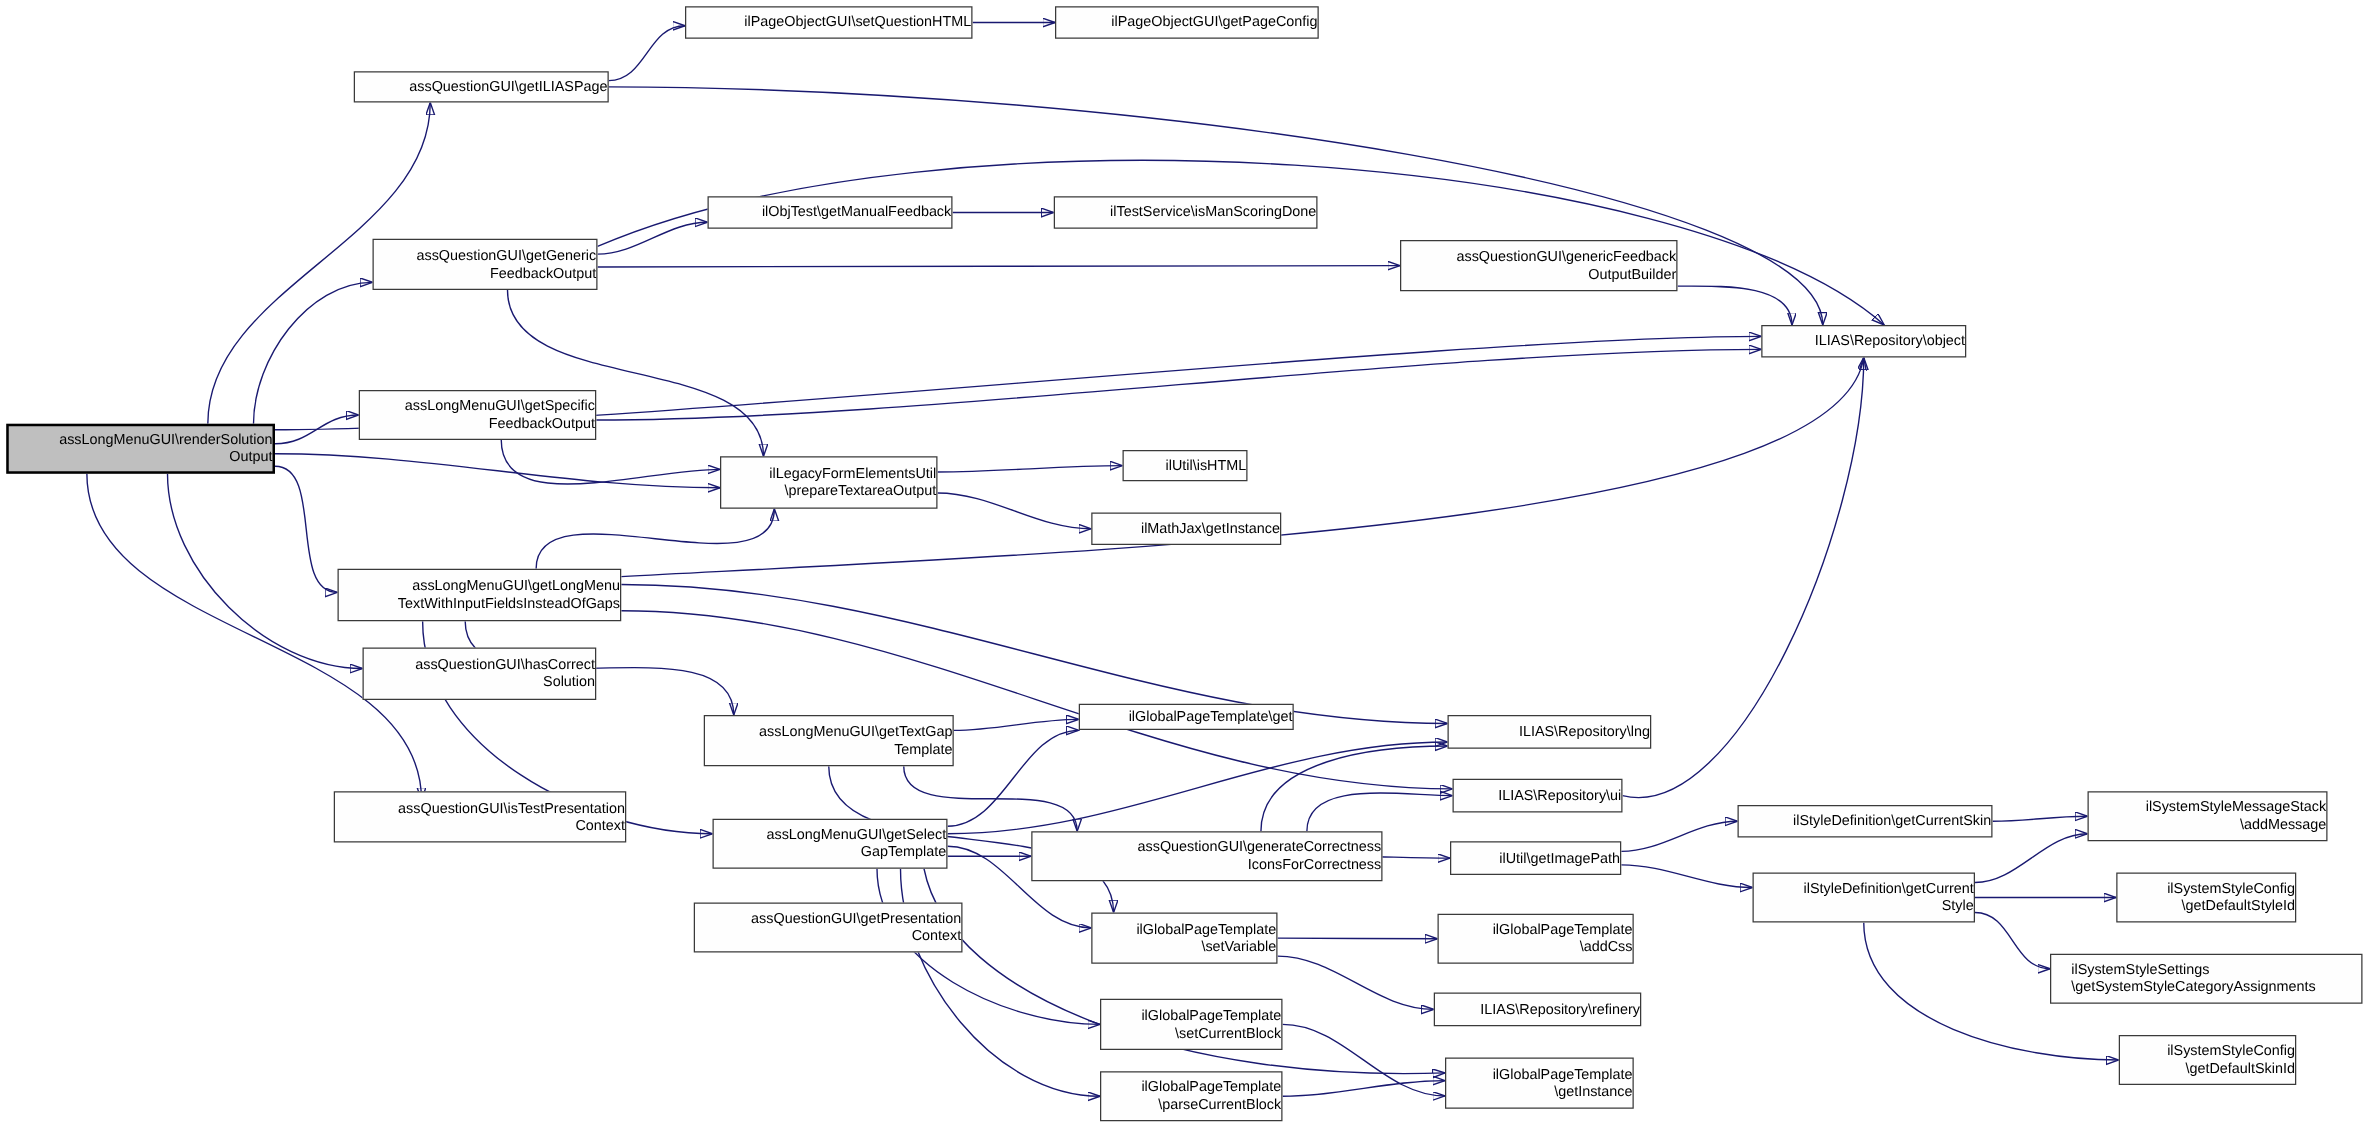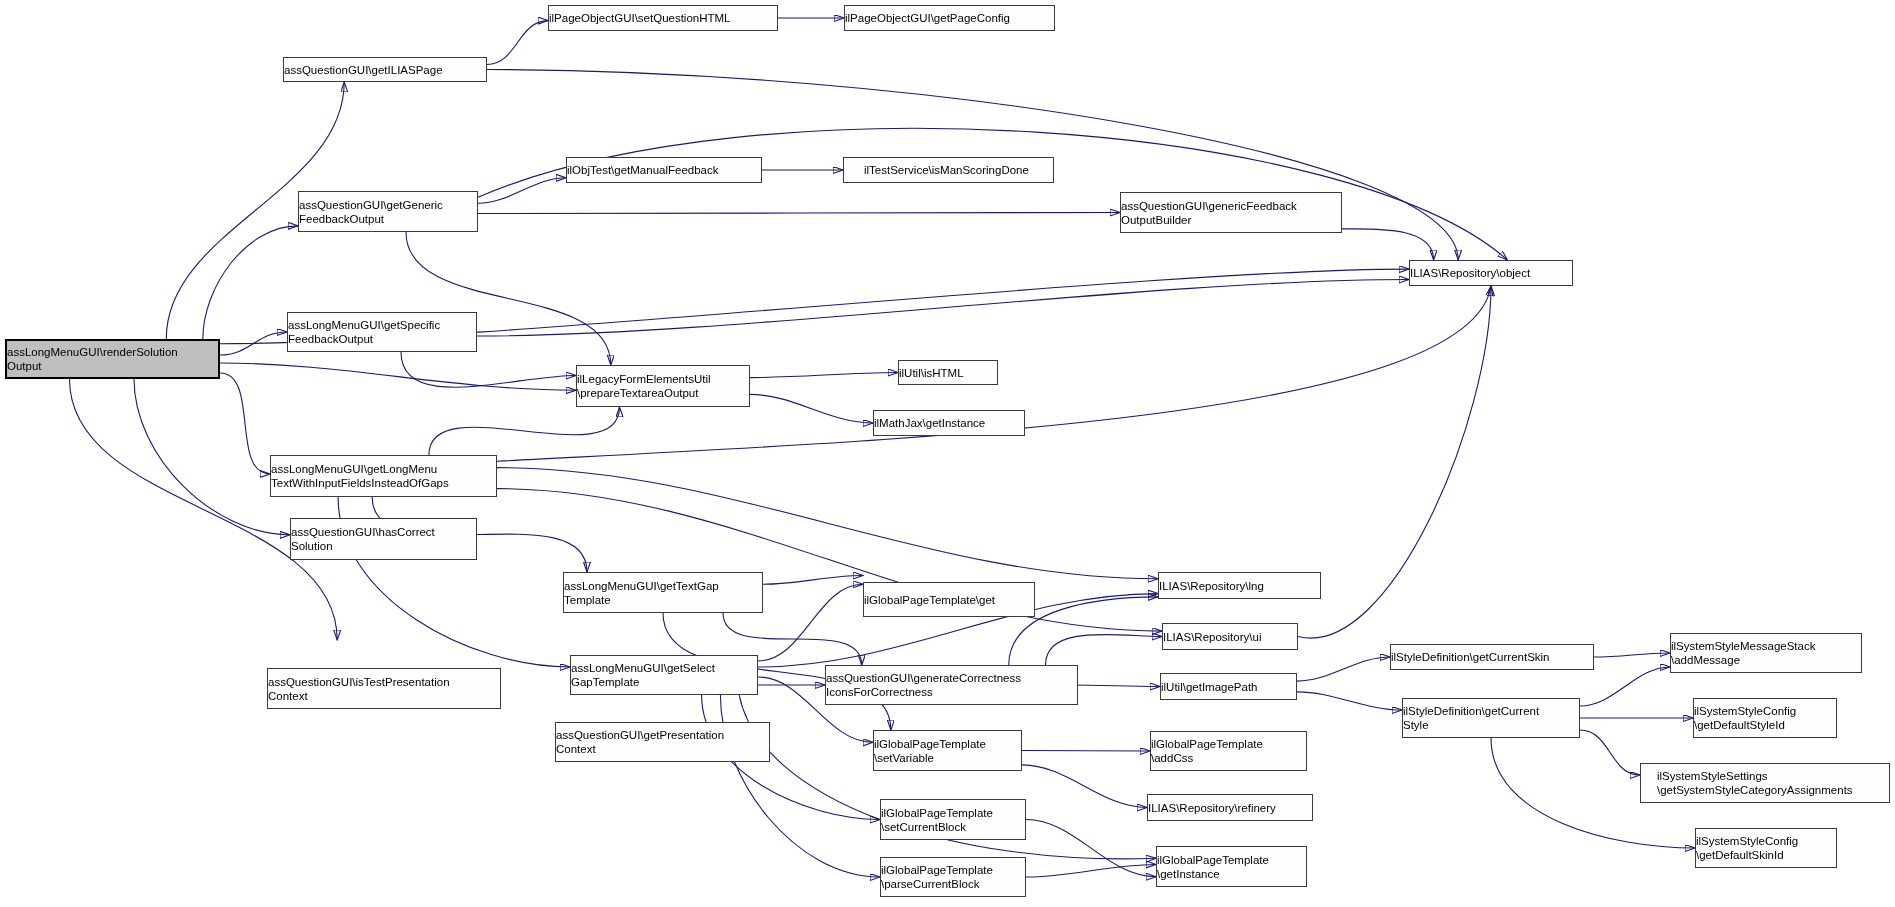--- a/index.html
+++ b/index.html
@@ -2,21 +2,21 @@
 <html><head>
 <meta charset="utf-8">
 <style>
   html,body{margin:0;padding:0;background:#ffffff;}
   .stage{position:relative;width:1895px;height:907px;overflow:hidden;
          font-family:"Liberation Sans", sans-serif;background:#ffffff;}
   .edges{position:absolute;left:0;top:0;width:1895px;height:907px;}
   .edges path{fill:none;stroke:#191970;stroke-width:1.1px;}
   .node{position:absolute;box-sizing:border-box;border:1px solid #3a3a3a;
         background:#fefefe;display:flex;flex-direction:column;justify-content:center;
-        align-items:flex-start;font-size:11.5px;line-height:14px;color:#000;
+        align-items:flex-end;font-size:11.5px;line-height:14px;color:#000;
         white-space:nowrap;cursor:pointer;z-index:2;}
   .node.main{background:#bfbfbf;border:2px solid #000;}
   .node.align-left{align-items:flex-start;padding-left:16px;}
   .lbl{pointer-events:none;}
 </style>
 </head>
 <body>
 
 <div class="stage">
   <svg class="edges" width="1895" height="907" viewBox="0 0 1895 907" xmlns="http://www.w3.org/2000/svg">
@@ -124,49 +124,49 @@
         <div class="lbl">ilMathJax\getInstance</div>
       </div>
       <div class="node" style="left: 270px; top: 455px; width: 227px; height: 42px;">
         <div class="lbl">assLongMenuGUI\getLongMenu</div>
         <div class="lbl">TextWithInputFieldsInsteadOfGaps</div>
       </div>
       <div class="node" style="left: 290px; top: 518px; width: 187px; height: 42px;">
         <div class="lbl">assQuestionGUI\hasCorrect</div>
         <div class="lbl">Solution</div>
       </div>
-      <div class="node" style="left: 267px; top: 668px; width: 234px; height: 41px;">
+      <div class="node" style="left: 267px; top: 633px; width: 234px; height: 41px;">
         <div class="lbl">assQuestionGUI\isTestPresentation</div>
         <div class="lbl">Context</div>
       </div>
       <div class="node" style="left: 555px; top: 722px; width: 215px; height: 40px;">
         <div class="lbl">assQuestionGUI\getPresentation</div>
         <div class="lbl">Context</div>
       </div>
       <div class="node" style="left: 563px; top: 572px; width: 200px; height: 41px;">
         <div class="lbl">assLongMenuGUI\getTextGap</div>
         <div class="lbl">Template</div>
       </div>
       <div class="node" style="left: 570px; top: 655px; width: 188px; height: 40px;">
         <div class="lbl">assLongMenuGUI\getSelect</div>
         <div class="lbl">GapTemplate</div>
       </div>
-      <div class="node" style="left: 863px; top: 563px; width: 172px; height: 35px; margin-top: 19px;">
+      <div class="node" style="left: 863px; top: 563px; width: 172px; height: 21px;">
         <div class="lbl">ilGlobalPageTemplate\get</div>
       </div>
       <div class="node" style="left: 1158px; top: 572px; width: 163px; height: 27px;">
         <div class="lbl">ILIAS\Repository\lng</div>
       </div>
       <div class="node" style="left: 1162px; top: 623px; width: 136px; height: 27px;">
         <div class="lbl">ILIAS\Repository\ui</div>
       </div>
       <div class="node" style="left: 1160px; top: 673px; width: 137px; height: 27px;">
         <div class="lbl">ilUtil\getImagePath</div>
       </div>
-      <div class="node" style="left: 825px; top: 665px; width: 253px; height: 40px;">
+      <div class="node" style="left: 825px; top: 665px; width: 281px; height: 40px;">
         <div class="lbl">assQuestionGUI\generateCorrectness</div>
         <div class="lbl">IconsForCorrectness</div>
       </div>
       <div class="node" style="left: 873px; top: 730px; width: 149px; height: 41px;">
         <div class="lbl">ilGlobalPageTemplate</div>
         <div class="lbl">\setVariable</div>
       </div>
       <div class="node" style="left: 1150px; top: 731px; width: 157px; height: 40px;">
         <div class="lbl">ilGlobalPageTemplate</div>
         <div class="lbl">\addCss</div>

